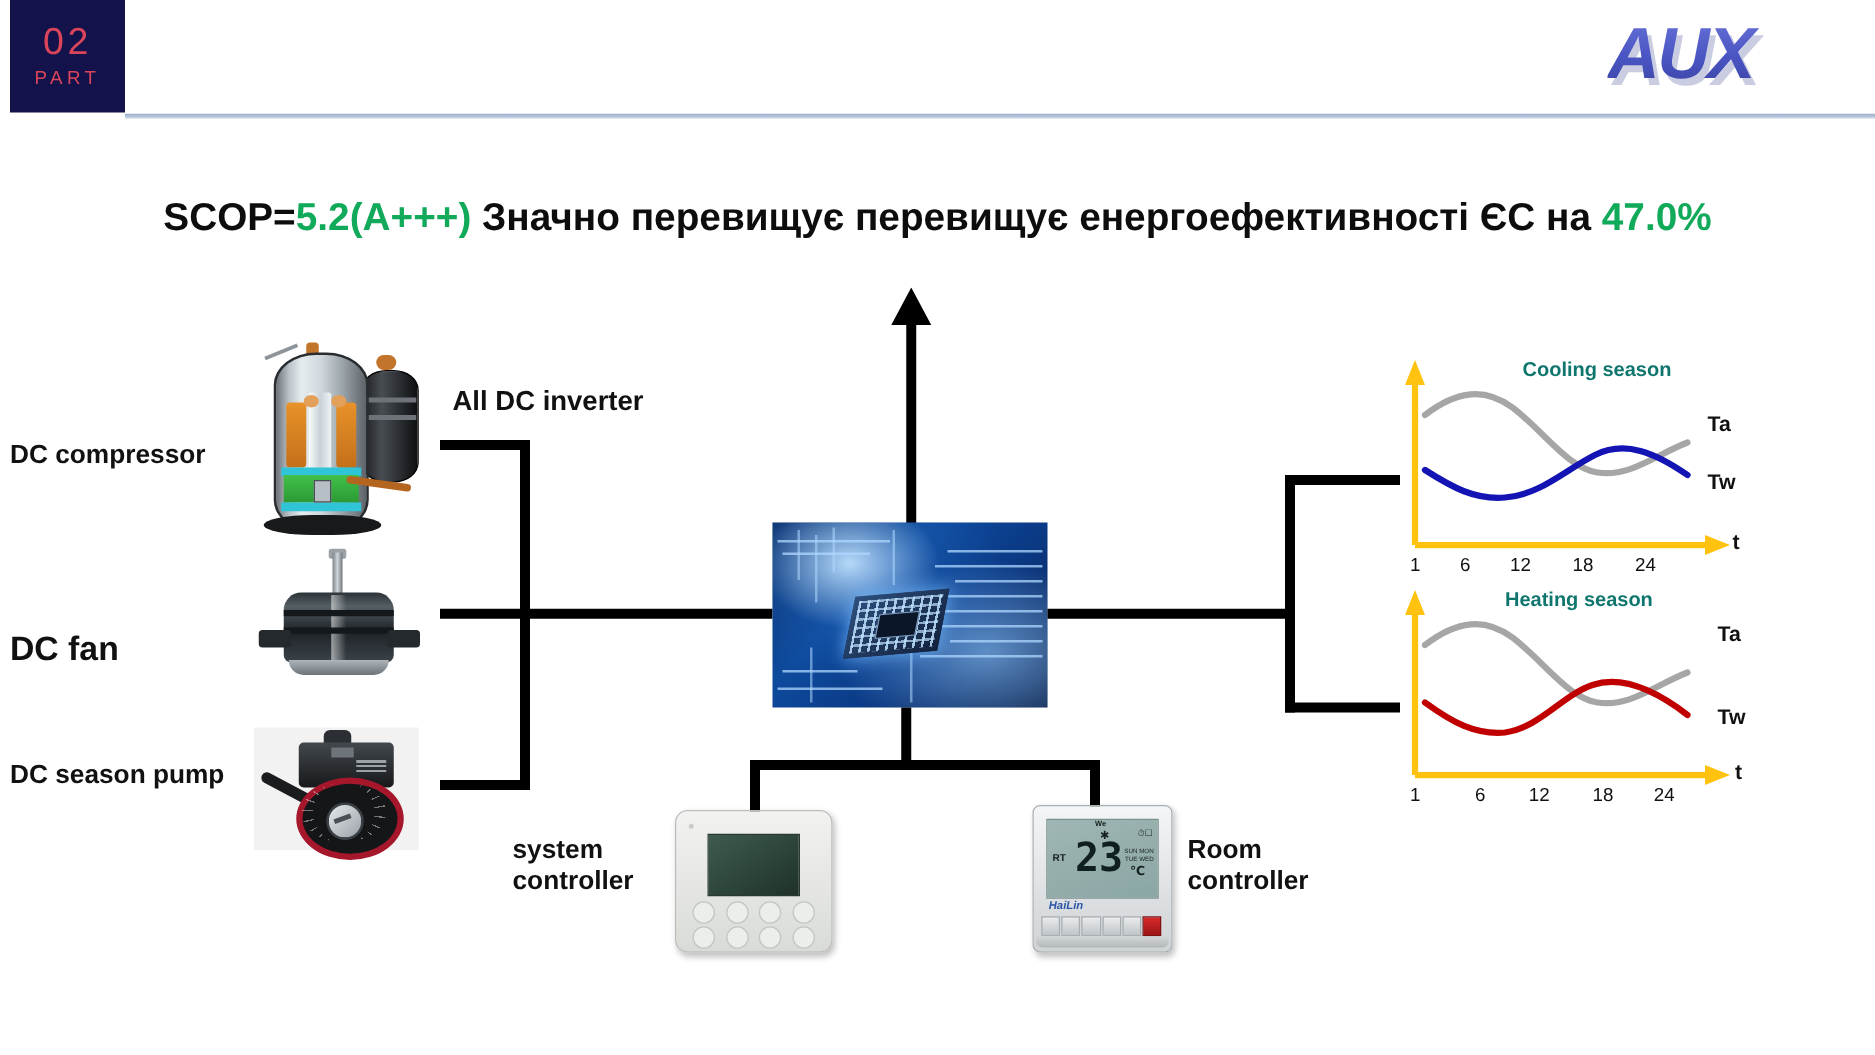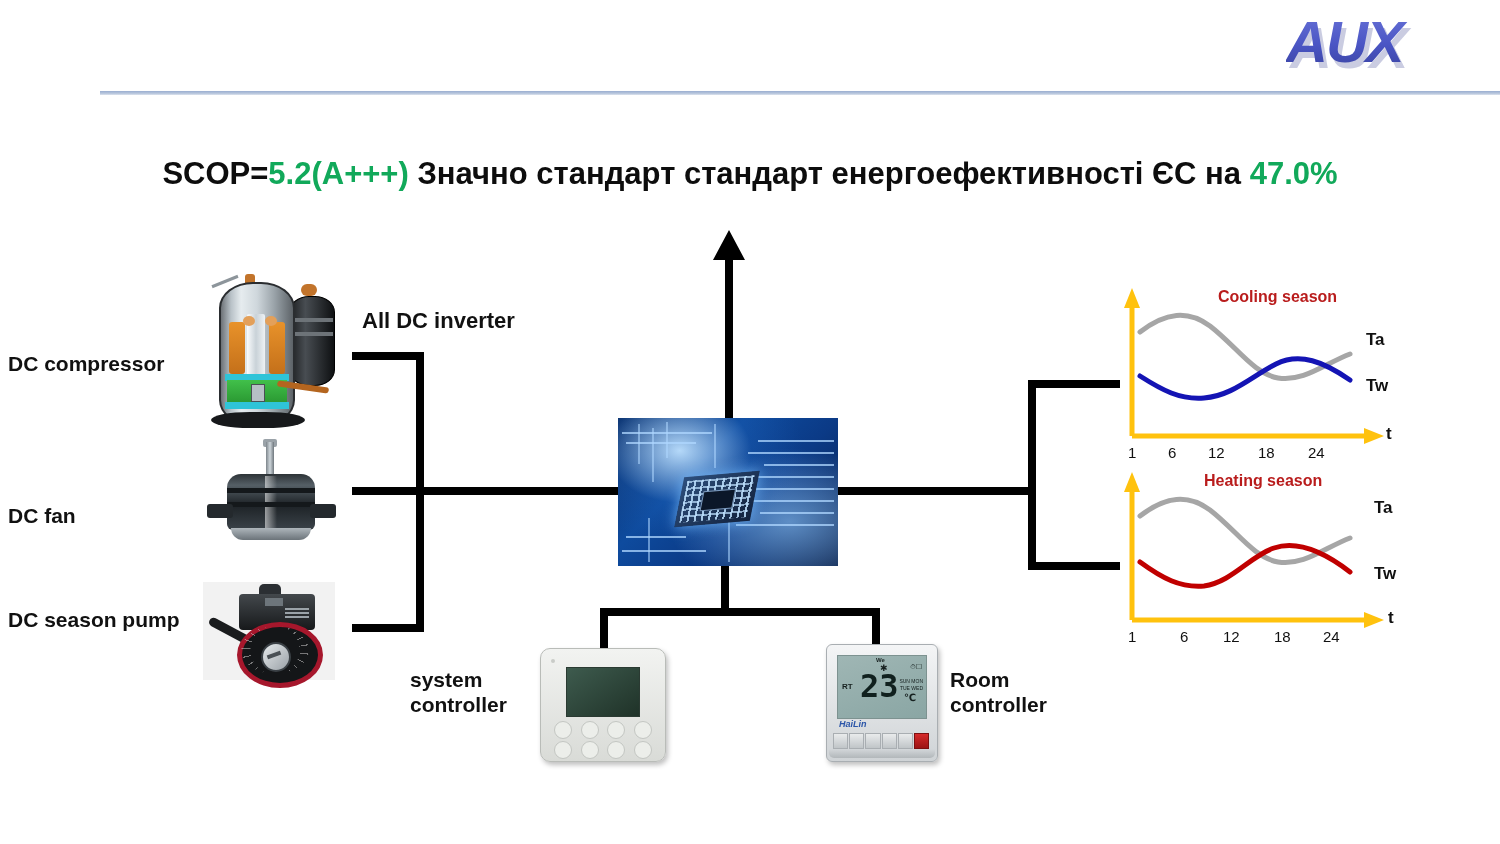--- a/index.html
+++ b/index.html
@@ -180,32 +180,36 @@
      display:flex;gap:1px;}
   .th-k{flex:1;background:linear-gradient(to bottom,#e9ebec,#c0c5c8);
      border:1px solid #a9aeb2;}
   .th-k.red{background:linear-gradient(to bottom,#d62a2a,#9c1414);border-color:#7d1010;}
   .th-foot{position:absolute;left:2px;top:104px;width:106px;height:9px;
      background:linear-gradient(to bottom,#d3d7da,#b2b7ba);border-radius:0 0 5px 5px;}
 
   
   .chart{position:absolute;}
   .chart svg{display:block;}
-  .chart-title{position:absolute;font-size:16px;font-weight:bold;color:#b91c1c;
+  .chart-title{position:absolute;font-size:16px;font-weight:bold;color:#0f766e;
      white-space:nowrap;}
   .series-lbl{position:absolute;font-size:17px;font-weight:bold;color:#111;}
   .axis-lbl{position:absolute;font-size:17px;font-weight:bold;color:#111;}
   .ticks{position:absolute;font-size:15px;color:#111;}
   .ticks span{position:absolute;}
 </style>
 </head>
 <body>
 
 <div id="header">
 
+  <div id="part-badge">
+    <div id="part-num">02</div>
+    <div id="part-word">PART</div>
+  </div>
 
 
   <div id="header-rule"></div>
 
   <div id="aux-logo">
     <svg width="200" height="62" viewBox="0 0 200 62">
       <defs>
         <linearGradient id="auxg" x1="0" y1="0" x2="0" y2="1">
           <stop offset="0%" stop-color="#6a74d8"></stop>
           <stop offset="55%" stop-color="#4a55c4"></stop>
@@ -216,27 +220,27 @@
         <text x="0" y="46" font-family="Liberation Sans, sans-serif" font-size="58" font-weight="bold" font-style="italic" letter-spacing="-2">AUX</text>
       </g>
       <g fill="url(#auxg)">
         <text x="0" y="44" font-family="Liberation Sans, sans-serif" font-size="58" font-weight="bold" font-style="italic" letter-spacing="-2">AUX</text>
       </g>
     </svg>
   </div>
 </div>
 
 <div id="subtitle">
-  <span>SCOP=</span><span class="green">5.2(A+++)</span><span> Значно стандарт стандарт енергоефективності ЄС на </span><span class="green">47.0%</span>
+  <span>SCOP=</span><span class="green">5.2(A+++)</span><span> Значно перевищує перевищує енергоефективності ЄС на </span><span class="green">47.0%</span>
 </div>
 
 <div id="diagram">
 
   <div class="lbl" style="left:8px;top:352px;font-size:21px;">DC  compressor</div>
-  <div class="lbl" style="left:8px;top:504px;font-size:21px;">DC fan</div>
+  <div class="lbl" style="left:8px;top:504px;font-size:27px;">DC fan</div>
   <div class="lbl" style="left:8px;top:608px;font-size:21px;">DC season pump</div>
 
   <div class="photo" id="compressor">
     <div class="comp-tube"></div>
     <div class="comp-pipe-top1"></div>
     <div class="comp-pipe-top2"></div>
     <div class="comp-acc"></div>
     <div class="comp-band1"></div>
     <div class="comp-band2"></div>
     <div class="comp-shell">

